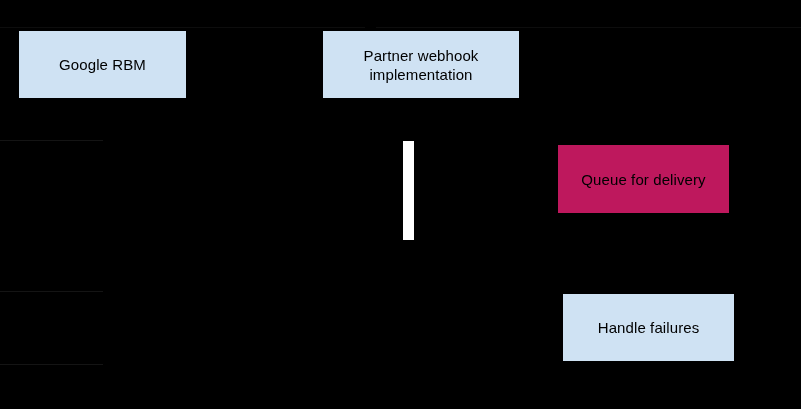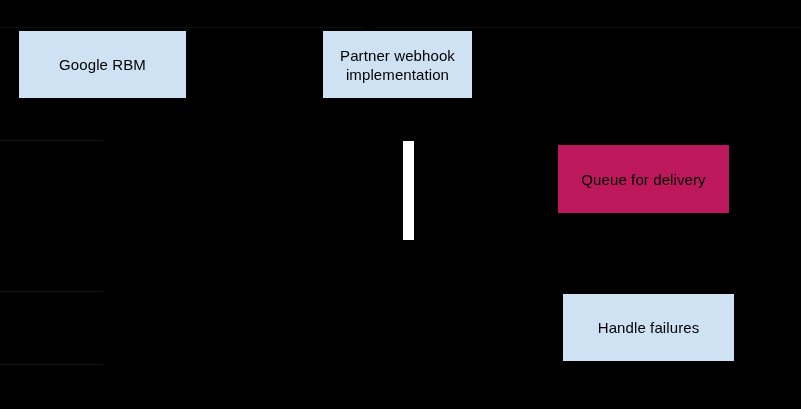--- a/index.html
+++ b/index.html
@@ -53,21 +53,21 @@
   <div class="connector-faint" style="left:0px; top:140px; width:103px;"></div>
   <div class="connector-faint" style="left:0px; top:291px; width:103px;"></div>
   <div class="connector-faint" style="left:0px; top:364px; width:103px;"></div>
 
   <div class="connector-white" style="left:403px; top:141px; width:11px; height:99px;"></div>
 
   <div class="node" style="left:19px; top:31px; width:167px; height:67px; background:#cfe2f3;">
     <span class="node-label">Google RBM</span>
   </div>
 
-  <div class="node" style="left:323px; top:31px; width:149px; height:67px; background:#cfe2f3;">
+  <div class="node" style="left:323px; top:31px; width:196px; height:67px; background:#cfe2f3;">
     <span class="node-label">Partner webhook
 implementation</span>
   </div>
 
   <div class="node" style="left:558px; top:145px; width:171px; height:68px; background:#be185d;">
     <span class="node-label">Queue for delivery</span>
   </div>
 
   <div class="node" style="left:563px; top:294px; width:171px; height:67px; background:#cfe2f3;">
     <span class="node-label">Handle failures</span>

